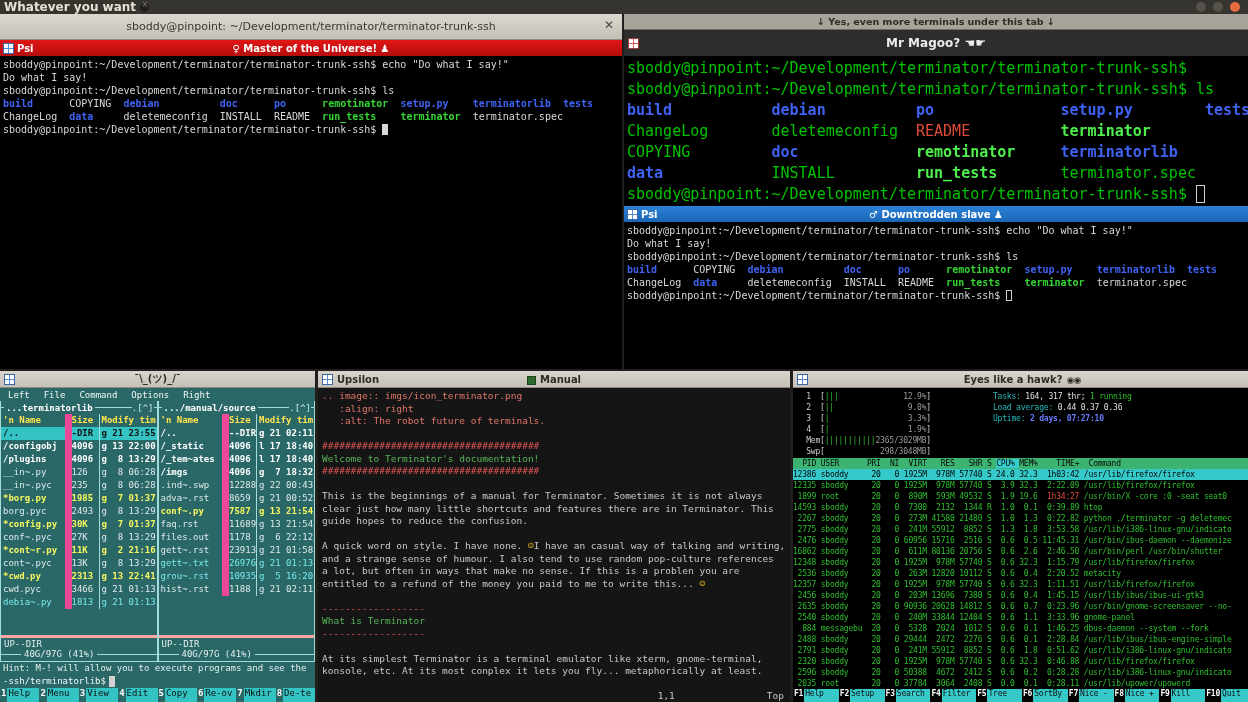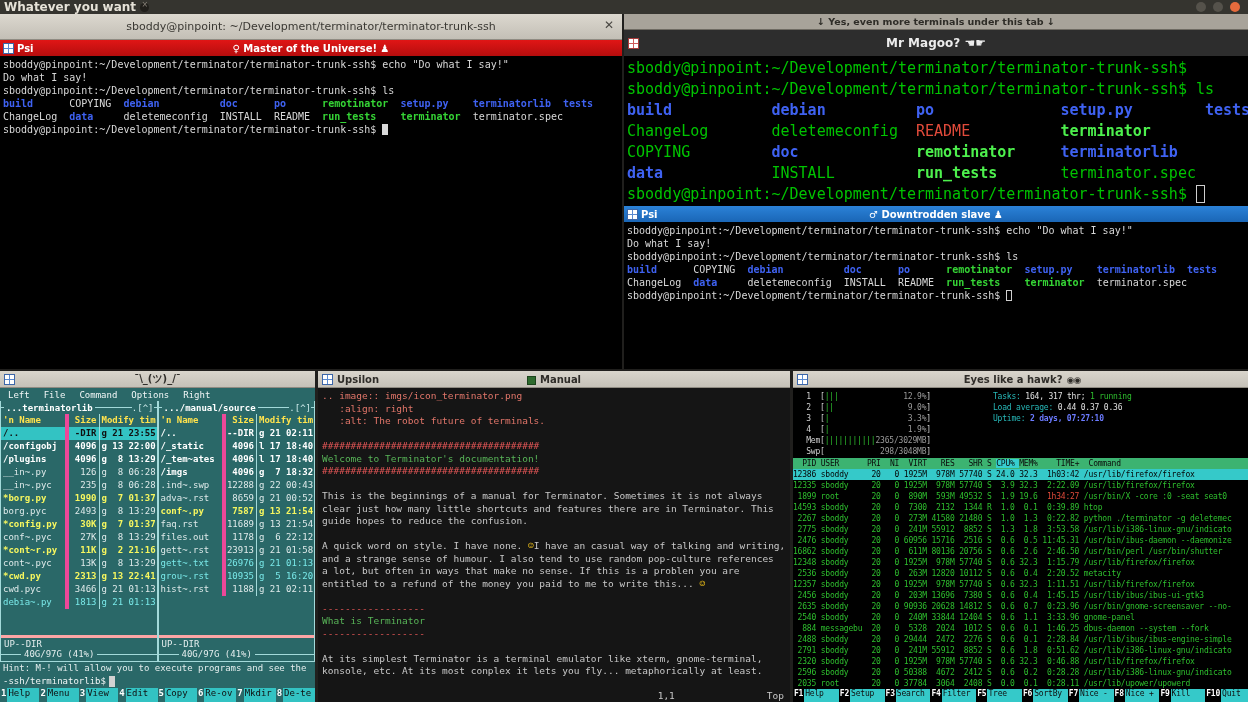--- a/index.html
+++ b/index.html
@@ -69,21 +69,21 @@
 .mc{height:314px;background:#2a6868;display:flex;flex-direction:column;font-family:"DejaVu Sans Mono","Liberation Mono",monospace;font-size:9px;color:#e3eded;overflow:hidden}
 .mc-menu{height:13px;display:flex;gap:14px;padding-left:8px;align-items:center}
 .mc-menu-item{color:#f2f7f7}
 .mc-panels{height:261px;display:flex}
 .mc-panel{flex:1;border:1px solid #a3dada;border-top:none;display:flex;flex-direction:column;overflow:hidden}
 .mc-ptitle-row{height:13px;display:flex;justify-content:space-between;align-items:center;background:linear-gradient(#a3dada,#a3dada) 0 6px/100% 1px no-repeat;padding:0 3px}
 .mc-ptitle{background:#2a6868;padding:0 2px;color:#ffffff;font-weight:bold}
 .mc-corner{background:#2a6868;color:#cdeaea}
 .mc-row{display:flex;height:13px;line-height:13px;white-space:pre}
 .mc-name{flex:1;padding-left:2px;overflow:hidden}
-.mc-size{width:34px;text-align:right;border-left:4px solid #ec4899;padding-right:2px;overflow:hidden}
+.mc-size{width:34px;text-align:left;border-left:7px solid #ec4899;padding-right:2px;overflow:hidden}
 .mc-time{width:58px;border-left:1px solid #a3dada;padding-left:2px;overflow:hidden}
 .mc-h{color:#ffe34d;font-weight:bold}
 .mc-rows{flex:1;overflow:hidden}
 .mcc-dir{color:#ffffff;font-weight:bold}
 .mcc-file{color:#dfeaea}
 .mcc-exec{color:#f7f75f;font-weight:bold}
 .mcc-cyan{color:#79e8e8}
 .mc-sel{background:#33c3c3;color:#101010}
 .mc-mini{height:13px;line-height:13px;border-top:3px solid #fca5a5;padding-left:3px}
 .mc-free-row{height:13px;background:linear-gradient(#a3dada,#a3dada) 0 6px/100% 1px no-repeat;padding-left:20px}
@@ -187,21 +187,21 @@
               <span class="mc-name mc-h">'n Name</span>
               <span class="mc-size mc-h">Size</span>
               <span class="mc-time mc-h">Modify tim</span>
             </div>
             <div class="mc-rows">
                 <div class="mc-row mcc-dir mc-sel"><span class="mc-name">/..</span><span class="mc-size">-DIR</span><span class="mc-time">g 21 23:55</span></div>
                 <div class="mc-row mcc-dir"><span class="mc-name">/configobj</span><span class="mc-size">4096</span><span class="mc-time">g 13 22:00</span></div>
                 <div class="mc-row mcc-dir"><span class="mc-name">/plugins</span><span class="mc-size">4096</span><span class="mc-time">g  8 13:29</span></div>
                 <div class="mc-row mcc-file"><span class="mc-name">__in~.py</span><span class="mc-size">126</span><span class="mc-time">g  8 06:28</span></div>
                 <div class="mc-row mcc-file"><span class="mc-name">__in~.pyc</span><span class="mc-size">235</span><span class="mc-time">g  8 06:28</span></div>
-                <div class="mc-row mcc-exec"><span class="mc-name">*borg.py</span><span class="mc-size">1990</span><span class="mc-time">g  7 01:37</span></div>
+                <div class="mc-row mcc-exec"><span class="mc-name">*borg.py</span><span class="mc-size">1985</span><span class="mc-time">g  7 01:37</span></div>
                 <div class="mc-row mcc-file"><span class="mc-name">borg.pyc</span><span class="mc-size">2493</span><span class="mc-time">g  8 13:29</span></div>
                 <div class="mc-row mcc-exec"><span class="mc-name">*config.py</span><span class="mc-size">30K</span><span class="mc-time">g  7 01:37</span></div>
                 <div class="mc-row mcc-file"><span class="mc-name">conf~.pyc</span><span class="mc-size">27K</span><span class="mc-time">g  8 13:29</span></div>
                 <div class="mc-row mcc-exec"><span class="mc-name">*cont~r.py</span><span class="mc-size">11K</span><span class="mc-time">g  2 21:16</span></div>
                 <div class="mc-row mcc-file"><span class="mc-name">cont~.pyc</span><span class="mc-size">13K</span><span class="mc-time">g  8 13:29</span></div>
                 <div class="mc-row mcc-exec"><span class="mc-name">*cwd.py</span><span class="mc-size">2313</span><span class="mc-time">g 13 22:41</span></div>
                 <div class="mc-row mcc-file"><span class="mc-name">cwd.pyc</span><span class="mc-size">3466</span><span class="mc-time">g 21 01:13</span></div>
                 <div class="mc-row mcc-cyan"><span class="mc-name">debia~.py</span><span class="mc-size">1813</span><span class="mc-time">g 21 01:13</span></div>
               </div>
             <div class="mc-mini">UP--DIR</div>

